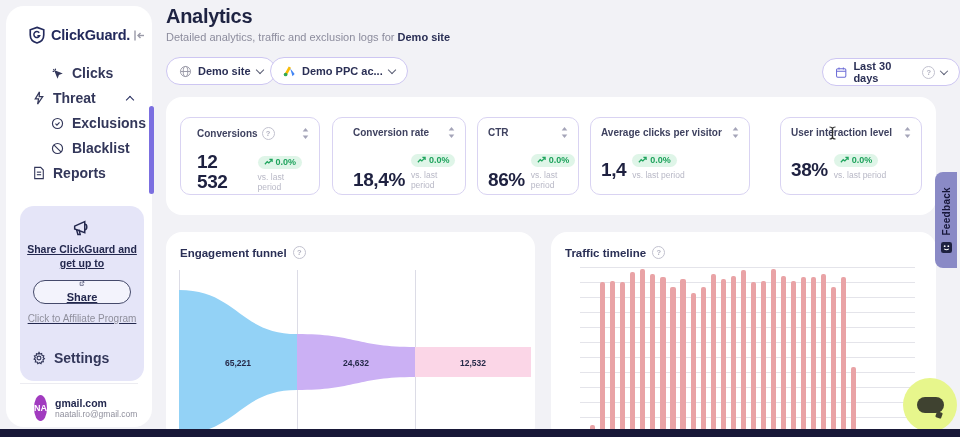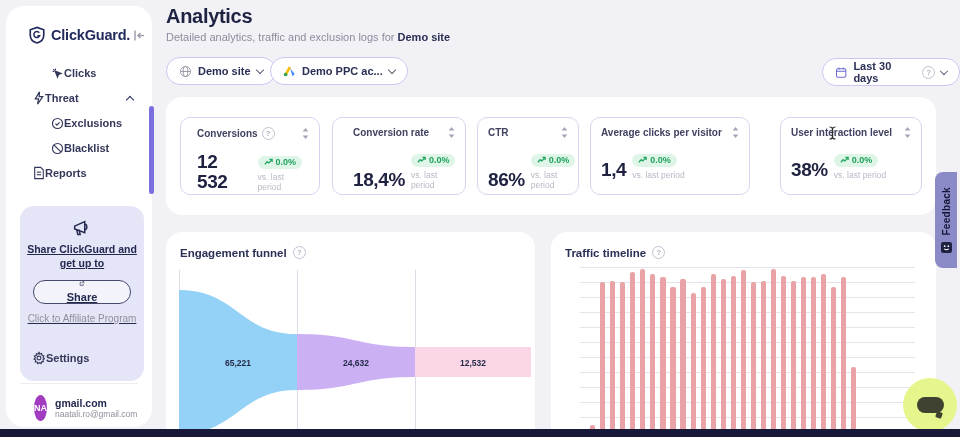--- a/index.html
+++ b/index.html
@@ -5,21 +5,21 @@
   html,body{margin:0;padding:0;}
   body{font-family:"Liberation Sans",sans-serif;-webkit-font-smoothing:antialiased;}
   #root{position:relative;width:960px;height:437px;background:#f2f2f6;overflow:hidden;color:#23284e;}
   .abs{position:absolute;}
   svg{display:block;}
   
   #sidebar{left:6px;top:6px;width:146px;height:421px;background:#fff;border-radius:18px;}
   .logo-row{position:absolute;left:22px;top:20px;display:flex;align-items:center;gap:5px;}
   .brand{font-size:14.5px;font-weight:800;color:#232a5c;letter-spacing:-.2px;}
   .collapse{position:absolute;left:126px;top:23px;}
-  .nav-item{position:absolute;height:22px;display:flex;align-items:center;font-size:11px;font-weight:600;color:#33375a;cursor:pointer;}
+  .nav-item{position:absolute;height:22px;display:flex;align-items:center;gap:8px;font-size:14px;font-weight:600;color:#33375a;cursor:pointer;}
   .chev{width:5px;height:5px;border-right:1.6px solid #3b3f63;border-bottom:1.6px solid #3b3f63;display:inline-block;}
   .chev.down{transform:rotate(45deg);margin-top:-3px;}
   .chev.up{transform:rotate(-135deg);margin-top:3px;}
   .chev.grey{border-color:#5a5e74;}
   #scroll-thumb{left:143px;top:100px;width:5px;height:88px;border-radius:3px;background:#7b6fe0;}
   #promo{left:14px;top:200px;width:124px;height:175px;background:#e5e5f8;border-radius:14px;text-align:center;text-decoration:underline;}
   .promo-txt{font-size:10.5px;font-weight:700;color:#23284e;line-height:14px;margin-top:4px;}
   .promo-amount{font-size:21px;font-weight:800;color:#1e2342;margin-top:6px;letter-spacing:-.5px;}
   .share-btn{margin:10px auto 0;width:96px;height:22px;border:1px solid #454a6b;border-radius:12px;background:rgba(255,255,255,.55);display:flex;align-items:center;justify-content:center;gap:5px;font-size:11px;font-weight:700;color:#23284e;cursor:pointer;flex-direction:column;}
   .promo-foot{font-size:10px;color:#8f8f9c;margin-top:9px;}

